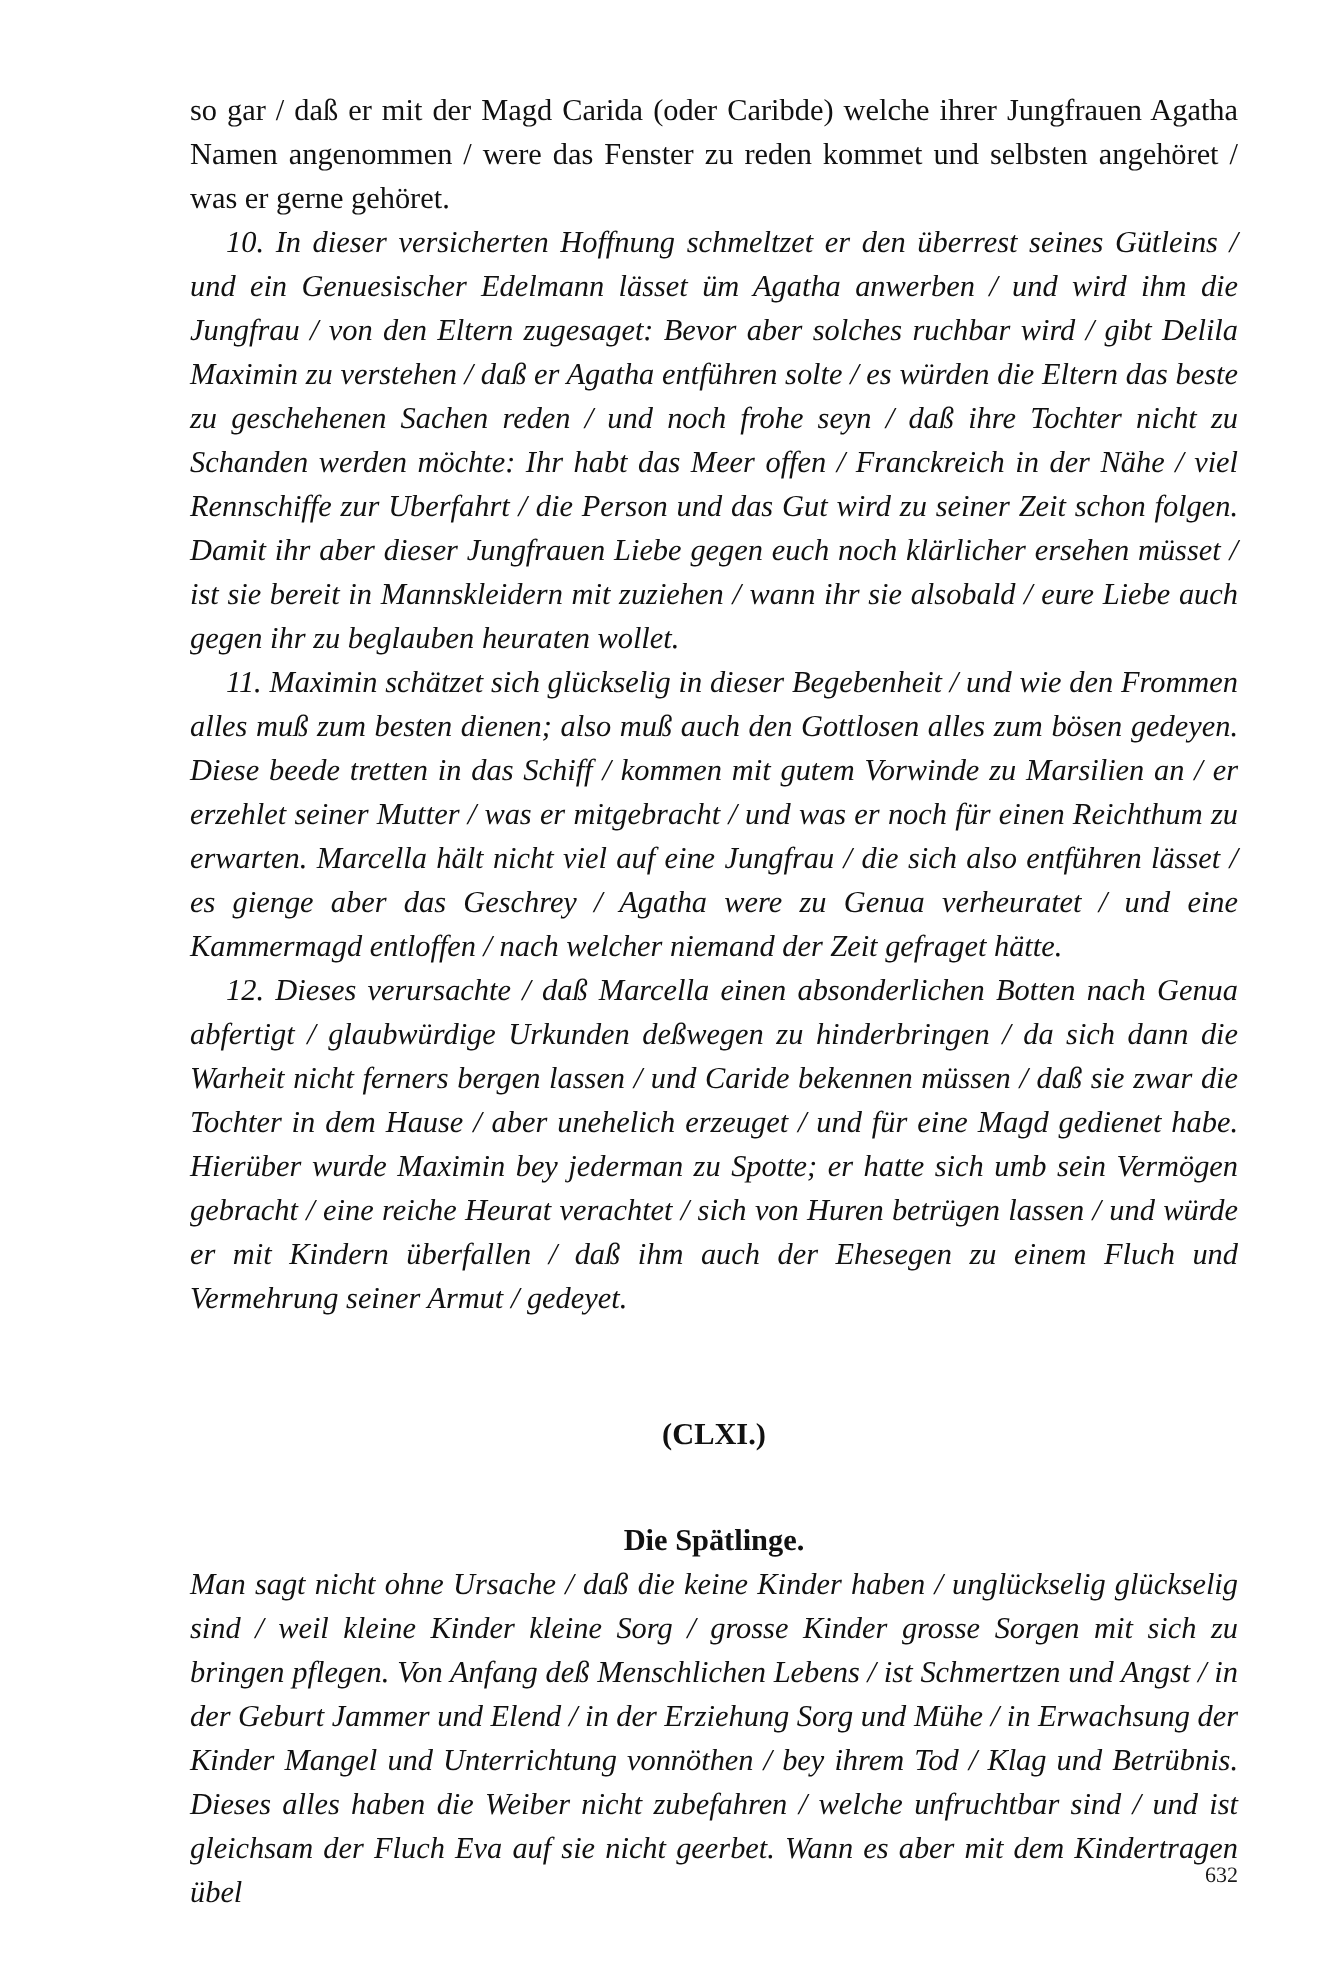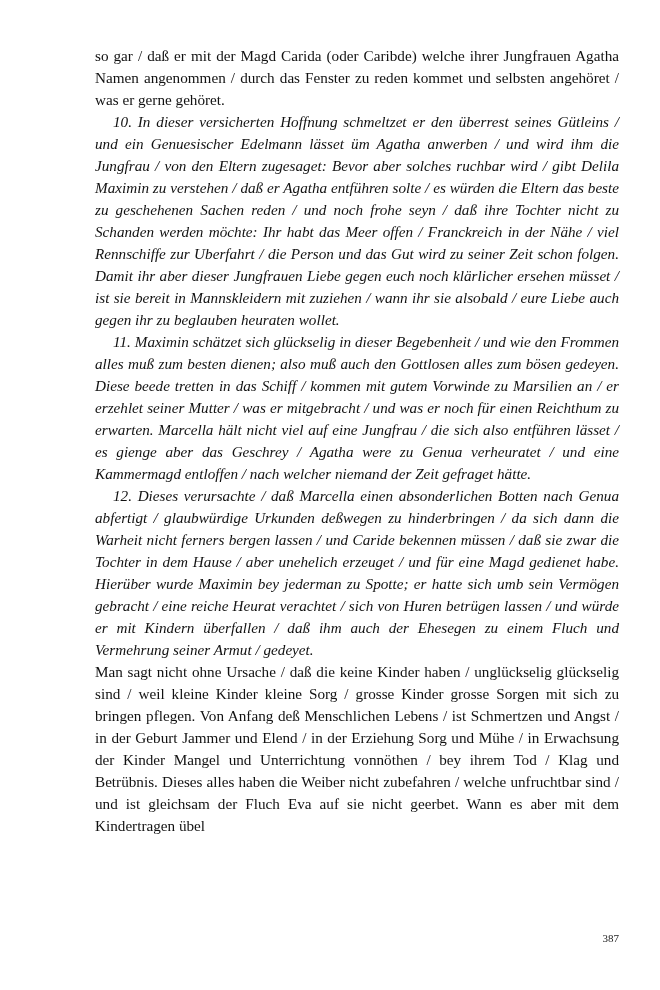--- a/index.html
+++ b/index.html
@@ -53,47 +53,52 @@
     line-height: 22px;
     font-weight: bold;
     text-align: center;
     color: #111111;
   }
   h3.section-title {
     margin-top: 31px;
   }
   .after-heading {
     margin-top: 34px;
+    font-style: italic;
   }
   #page-number {
     position: absolute;
     right: 41px;
     top: 931px;
     width: 60px;
     text-align: right;
     font-size: 11px;
     line-height: 14px;
     color: #1a1a1a;
   }
 </style>
 </head>
 <body>
 
 <div id="page">
 
   <div id="text-column">
 
-    <p class="body-par no-indent">so gar / daß er mit der Magd Carida (oder Caribde) welche ihrer Jungfrauen Agatha Namen angenommen / durch das Fenster zu reden kommet und selbsten angehöret / was er gerne gehöret.</p>
+    <p class="body-par no-indent">so gar / daß er mit der Magd Carida (oder Caribde) welche ihrer Jungfrauen Agatha Namen angenommen / were das Fenster zu reden kommet und selbsten angehöret / was er gerne gehöret.</p>
 
     <p class="body-par indented">10. In dieser versicherten Hoffnung schmeltzet er den überrest seines Gütleins / und ein Genuesischer Edelmann lässet üm Agatha anwerben / und wird ihm die Jungfrau / von den Eltern zugesaget: Bevor aber solches ruchbar wird / gibt Delila Maximin zu verstehen / daß er Agatha entführen solte / es würden die Eltern das beste zu geschehenen Sachen reden / und noch frohe seyn / daß ihre Tochter nicht zu Schanden werden möchte: Ihr habt das Meer offen / Franckreich in der Nähe / viel Rennschiffe zur Uberfahrt / die Person und das Gut wird zu seiner Zeit schon folgen. Damit ihr aber dieser Jungfrauen Liebe gegen euch noch klärlicher ersehen müsset / ist sie bereit in Mannskleidern mit zuziehen / wann ihr sie alsobald / eure Liebe auch gegen ihr zu beglauben heuraten wollet.</p>
 
     <p class="body-par indented">11. Maximin schätzet sich glückselig in dieser Begebenheit / und wie den Frommen alles muß zum besten dienen; also muß auch den Gottlosen alles zum bösen gedeyen. Diese beede tretten in das Schiff / kommen mit gutem Vorwinde zu Marsilien an / er erzehlet seiner Mutter / was er mitgebracht / und was er noch für einen Reichthum zu erwarten. Marcella hält nicht viel auf eine Jungfrau / die sich also entführen lässet / es gienge aber das Geschrey / Agatha were zu Genua verheuratet / und eine Kammermagd entloffen / nach welcher niemand der Zeit gefraget hätte.</p>
 
     <p class="body-par indented">12. Dieses verursachte / daß Marcella einen absonderlichen Botten nach Genua abfertigt / glaubwürdige Urkunden deßwegen zu hinderbringen / da sich dann die Warheit nicht ferners bergen lassen / und Caride bekennen müssen / daß sie zwar die Tochter in dem Hause / aber unehelich erzeuget / und für eine Magd gedienet habe. Hierüber wurde Maximin bey jederman zu Spotte; er hatte sich umb sein Vermögen gebracht / eine reiche Heurat verachtet / sich von Huren betrügen lassen / und würde er mit Kindern überfallen / daß ihm auch der Ehesegen zu einem Fluch und Vermehrung seiner Armut / gedeyet.</p>
 
+    <div class="heading-block">
+      <h2 class="section-number">(CLXI.)</h2>
+      <h3 class="section-title">Die Spätlinge.</h3>
+    </div>
 
     <p class="body-par no-indent after-heading">Man sagt nicht ohne Ursache / daß die keine Kinder haben / unglückselig glückselig sind / weil kleine Kinder kleine Sorg / grosse Kinder grosse Sorgen mit sich zu bringen pflegen. Von Anfang deß Menschlichen Lebens / ist Schmertzen und Angst / in der Geburt Jammer und Elend / in der Erziehung Sorg und Mühe / in Erwachsung der Kinder Mangel und Unterrichtung vonnöthen / bey ihrem Tod / Klag und Betrübnis. Dieses alles haben die Weiber nicht zubefahren / welche unfruchtbar sind / und ist gleichsam der Fluch Eva auf sie nicht geerbet. Wann es aber mit dem Kindertragen übel</p>
 
   </div>
 
-  <div id="page-number">387</div>
+  <div id="page-number">632</div>
 
 </div>
 
 </body></html>

